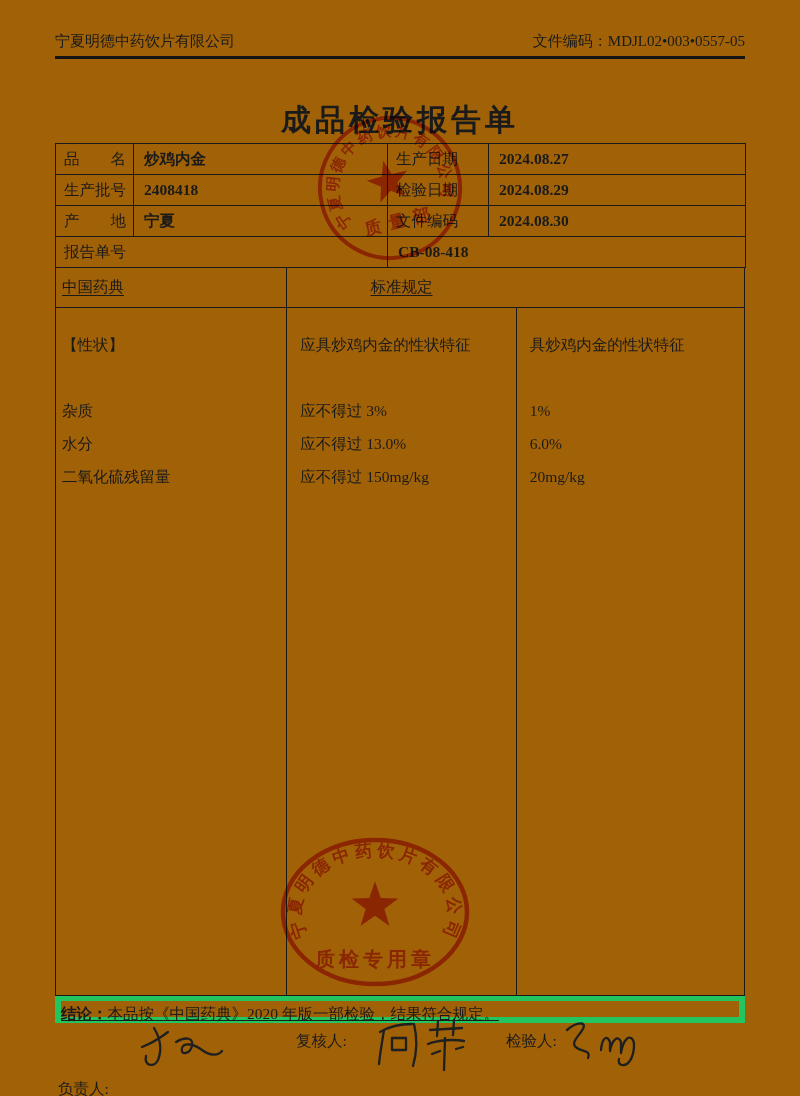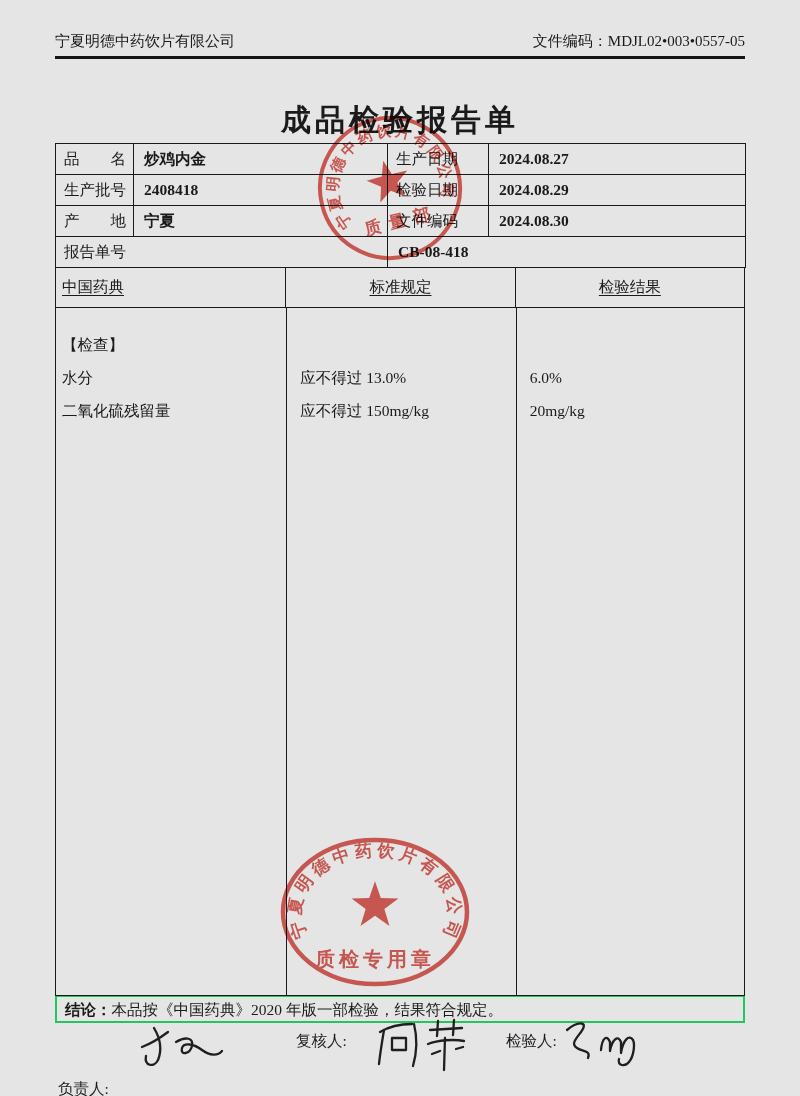--- a/index.html
+++ b/index.html
@@ -1,19 +1,19 @@
 <!DOCTYPE html>
 <html><head>
 <meta charset="utf-8">
 <style>
   * { margin:0; padding:0; box-sizing:border-box; }
   body { background:#ffffff; }
   .page {
     position:relative; width:800px; height:1096px; margin:0 auto;
-    background:#e5e5e5; color:#1a1a1a;
+    background:#a16207; color:#1a1a1a;
     font-family:"Liberation Serif","DejaVu Serif",serif;
     overflow:hidden;
   }
   
   .hdr-company { position:absolute; left:55px; top:32px; font-size:15px; }
   .hdr-code { position:absolute; right:55px; top:32px; font-size:15px; }
   .hdr-rule { position:absolute; left:55px; top:56px; width:690px; height:2.5px; background:#141414; }
   
   .doc-title {
     position:absolute; left:0; top:100px; width:100%;
@@ -40,22 +40,22 @@
 
   .insp-body { position:relative; height:687px; padding-top:20px; }
   .vline { position:absolute; top:0; bottom:0; width:1px; background:#1a1a1a; }
   .vl1 { left:230px; } .vl2 { left:460px; }
   .irow { display:flex; height:33px; line-height:33px; font-size:15.5px; }
   .icell { width:230px; white-space:nowrap; overflow:hidden; }
   .icell.item { padding-left:6px; }
   .icell.std, .icell.res { padding-left:15px; }
 
   .concl {
-    width:690px; border:2px solid #22c55e; margin-top:-1px;
-    height:28px; line-height:26px; font-size:15.5px; padding-left:8px; white-space:nowrap;
+    width:690px; border:6px solid #22c55e; margin-top:-1px;
+    height:28px; line-height:26px; font-size:15.5px; padding-left:0; white-space:nowrap;text-decoration:underline;
   }
   .concl .b { font-weight:bold; }
 
   
   .sig-label { position:absolute; font-size:15.5px; }
   .sig-svg { position:absolute; }
   .sig-svg path { fill:none; stroke:#1f1f1f; stroke-width:2.3; stroke-linecap:round; stroke-linejoin:round; }
 
   
   .stamp { position:absolute; opacity:0.85; mix-blend-mode:multiply; pointer-events:none; z-index:5; }
@@ -104,32 +104,38 @@
       </table>
 
     <div class="insp">
       <div class="insp-head">
         <div class="hcell h1">
             <span>中国药典</span>
           </div>
         <div class="hcell h2">
             <span>标准规定</span>
           </div>
-        <div class="hcell h3">
-            <span>检验结果</span>
-          </div>
       </div>
       <div class="insp-body">
         <div class="vline vl1"></div>
         <div class="vline vl2"></div>
 
         <div class="irow">
-          <div class="icell item">【检查】</div>
+          <div class="icell item">【性状】</div>
+          <div class="icell std">应具炒鸡内金的性状特征</div>
+          <div class="icell res">具炒鸡内金的性状特征</div>
+        </div>
+        <div class="irow">
           <div class="icell std"></div>
           <div class="icell res"></div>
+        </div>
+        <div class="irow">
+          <div class="icell item">杂质</div>
+          <div class="icell std">应不得过 3%</div>
+          <div class="icell res">1%</div>
         </div>
         <div class="irow">
           <div class="icell item">水分</div>
           <div class="icell std">应不得过 13.0%</div>
           <div class="icell res">6.0%</div>
         </div>
         <div class="irow">
           <div class="icell item">二氧化硫残留量</div>
           <div class="icell std">应不得过 150mg/kg</div>
           <div class="icell res">20mg/kg</div>

